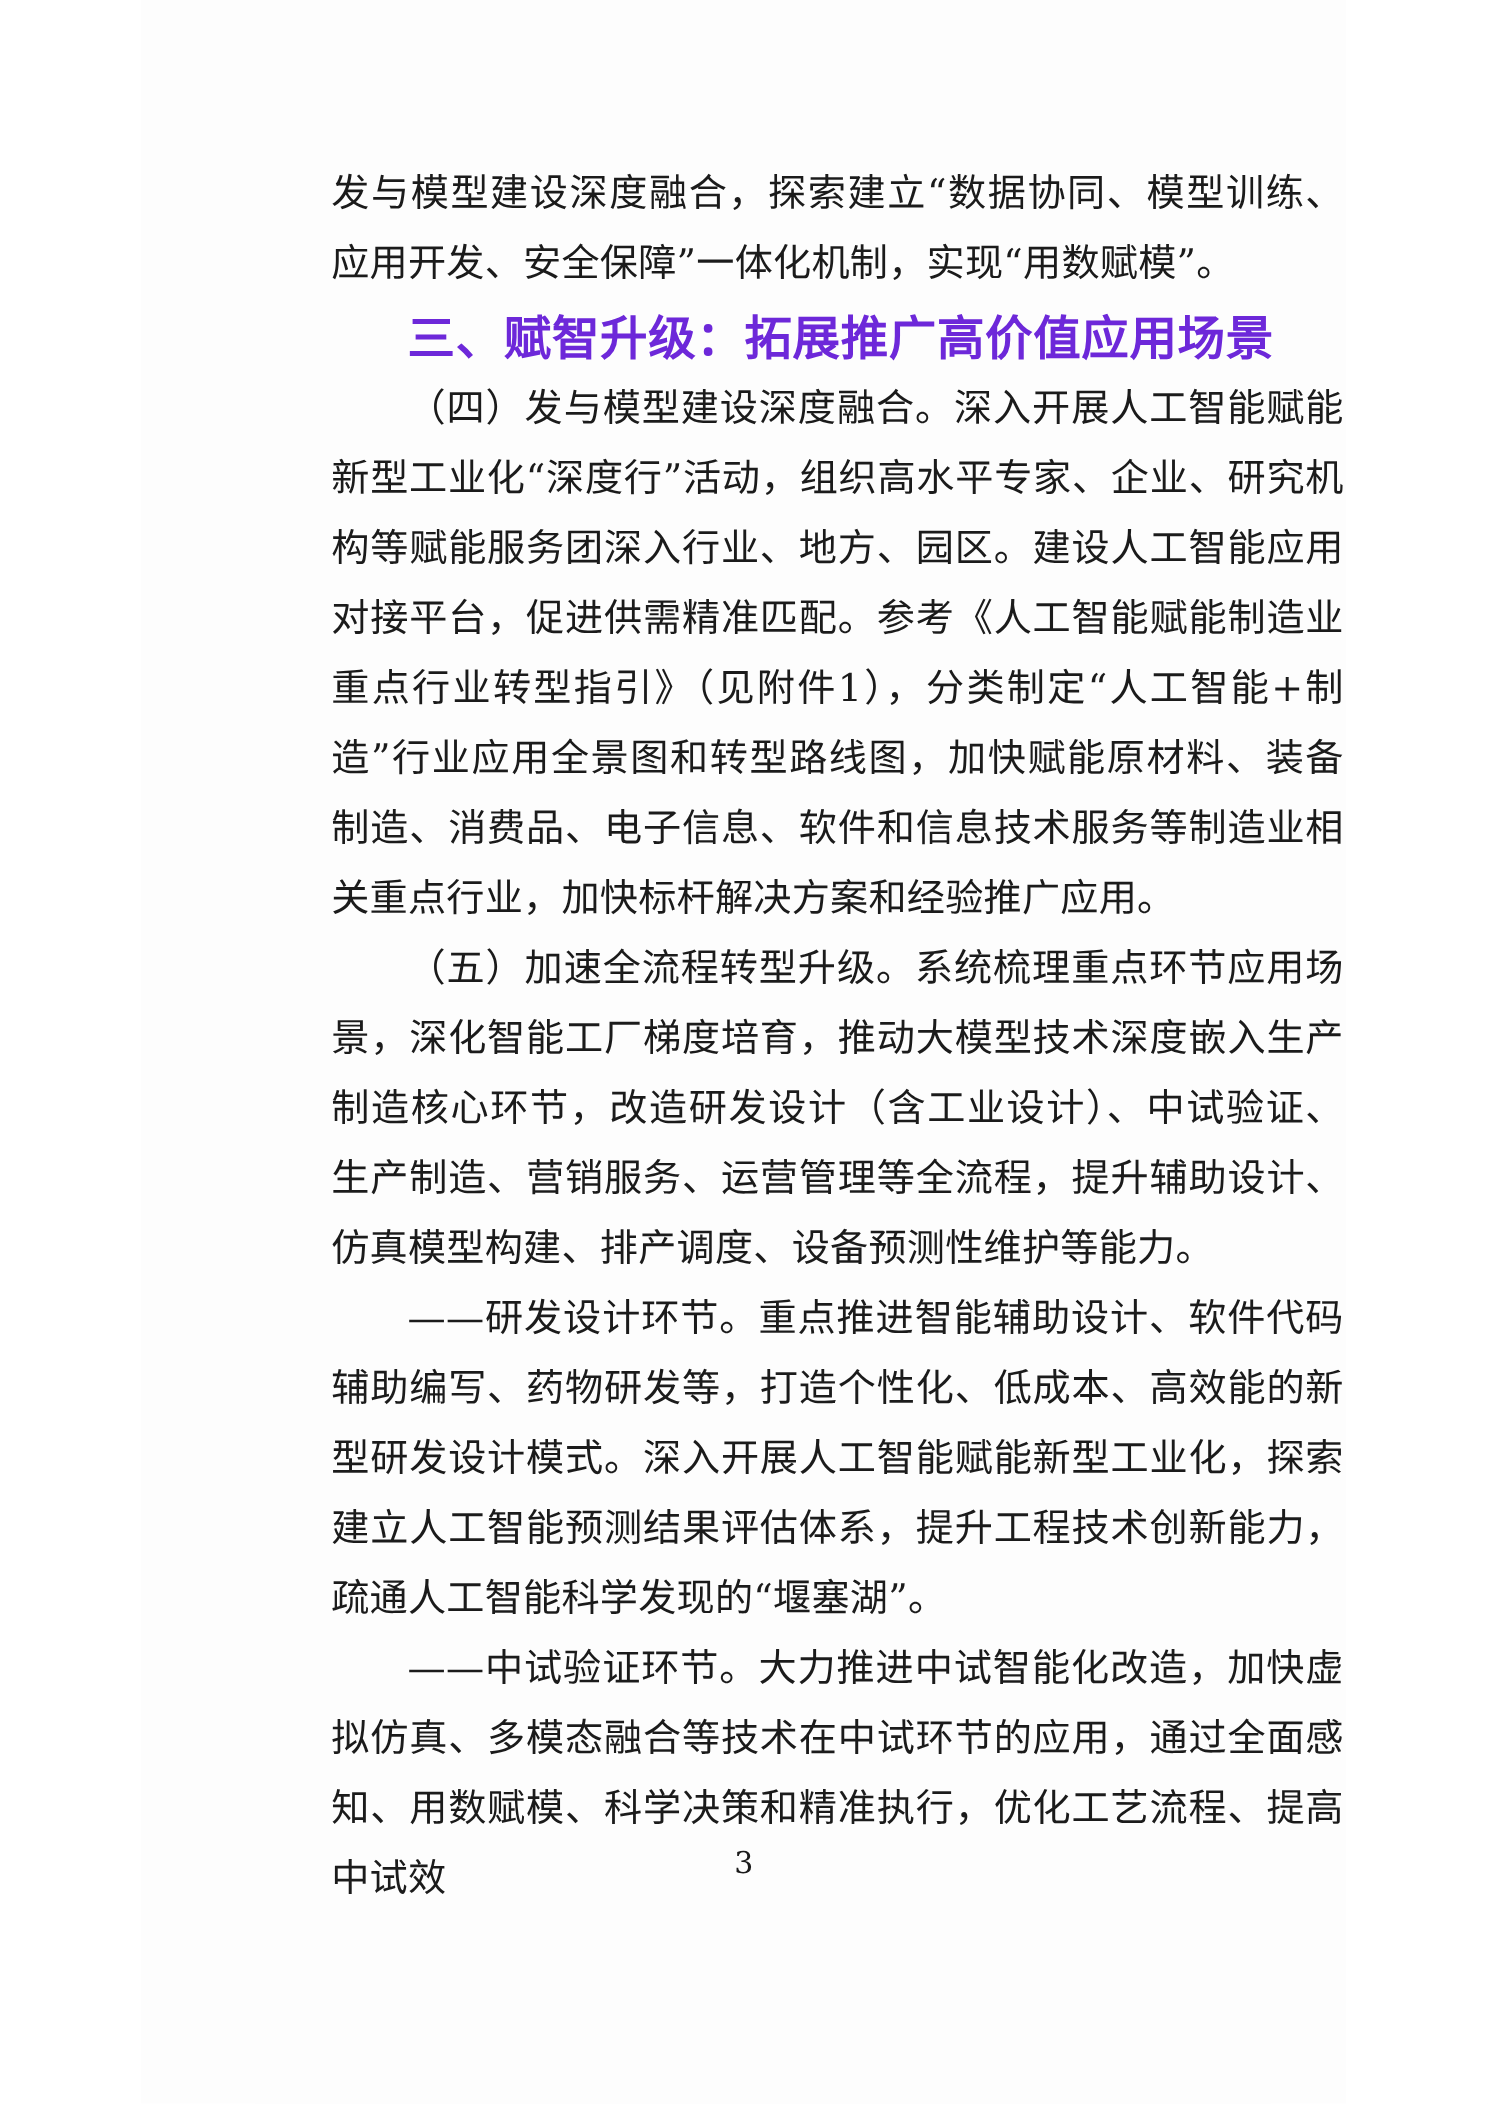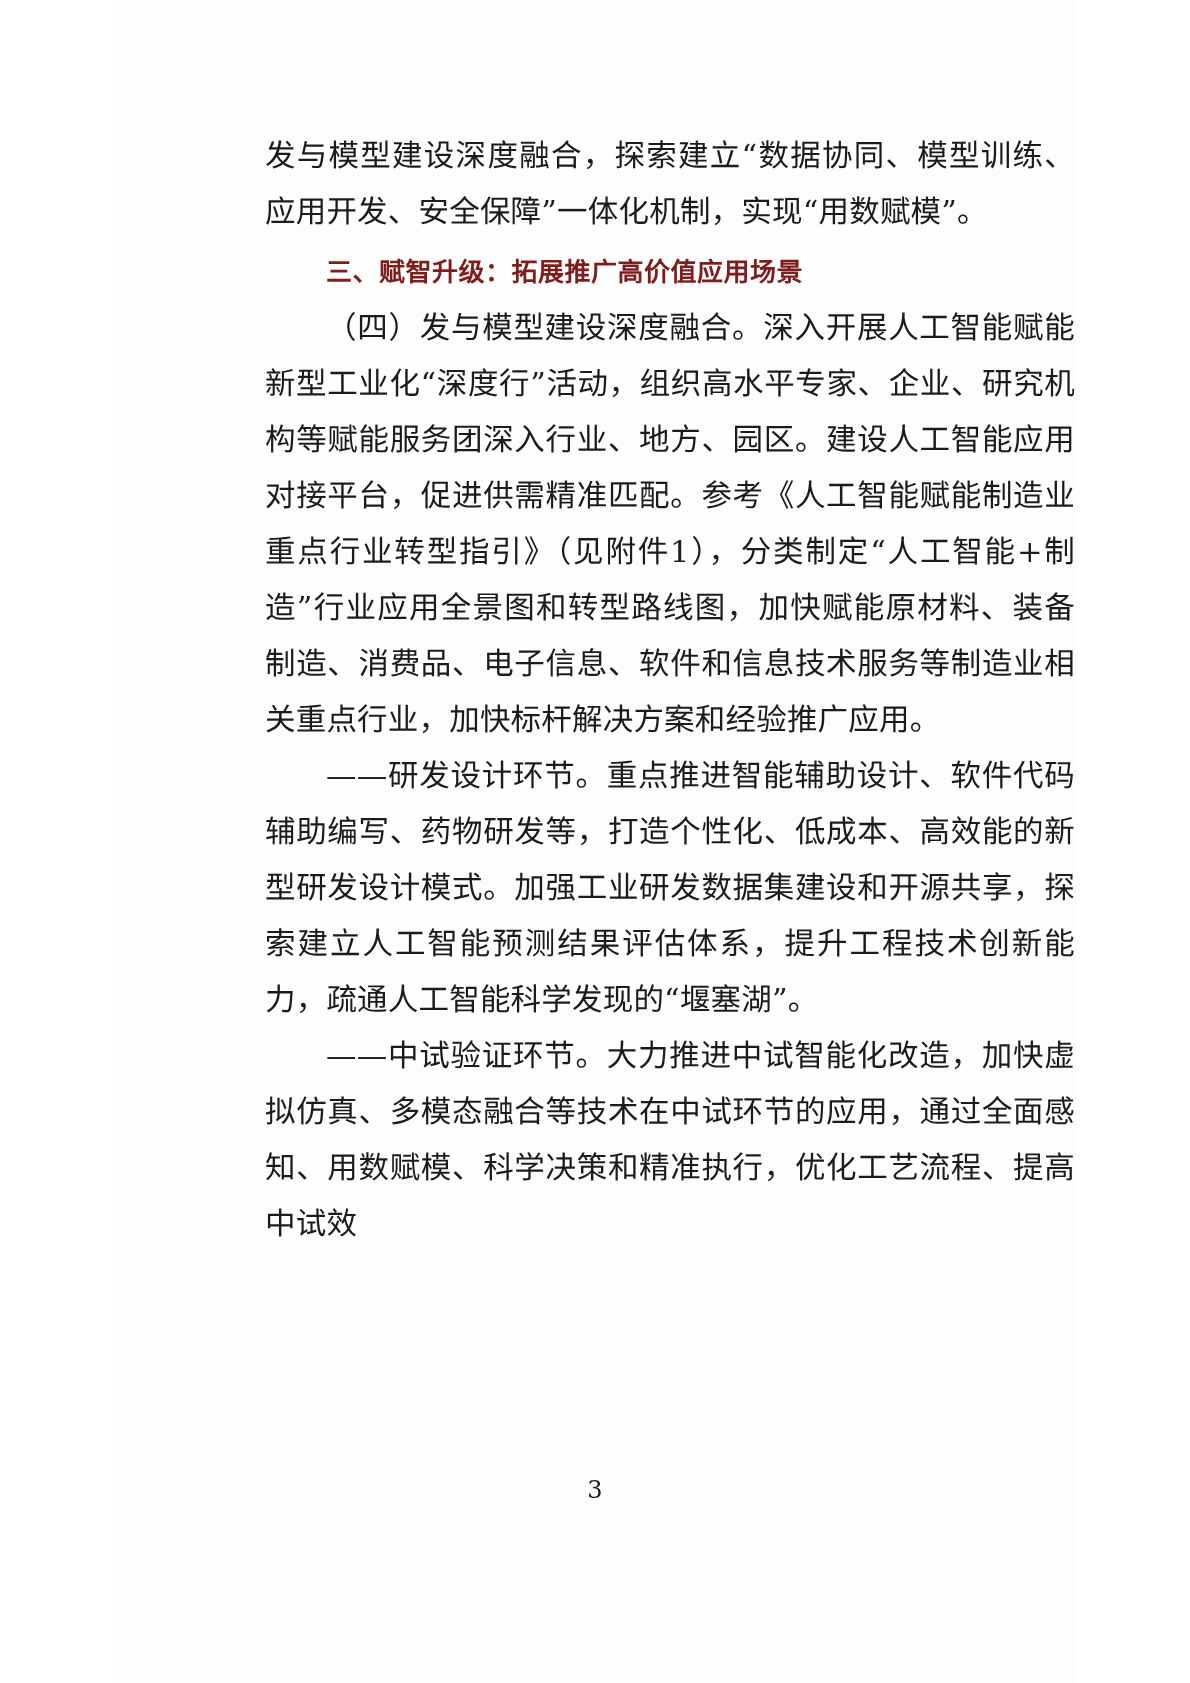--- a/index.html
+++ b/index.html
@@ -30,25 +30,25 @@
     color: #1b1b1b;
     text-align: justify;
     text-justify: inter-ideograph;
     margin: 0;
     letter-spacing: 0.2px;
   }
   .indent {
     text-indent: 61px;
   }
   .heading {
-    font-family: Liberation Sans, sans-serif;
-    font-size: 26px;
+    font-family: Liberation Serif, serif;
+    font-size: 38px;
     font-weight: bold;
     line-height: 56px;
-    color: #7f1d1d;
+    color: #6d28d9;
     margin: 0;
     text-indent: 61px;
     letter-spacing: 0.5px;
   }
   .gap-sm { height: 4px; }
   .page-number {
     position: absolute;
     left: 0;
     right: 0;
     top: 1476px;
@@ -65,21 +65,22 @@
   <div class="content">
 
     <p class="para">发与模型建设深度融合，探索建立“数据协同、模型训练、应用开发、安全保障”一体化机制，实现“用数赋模”。</p>
 
     <div class="gap-sm"></div>
 
     <p class="heading">三、赋智升级：拓展推广高价值应用场景</p>
 
     <p class="para indent">（四）发与模型建设深度融合。深入开展人工智能赋能新型工业化“深度行”活动，组织高水平专家、企业、研究机构等赋能服务团深入行业、地方、园区。建设人工智能应用对接平台，促进供需精准匹配。参考《人工智能赋能制造业重点行业转型指引》（见附件1），分类制定“人工智能+制造”行业应用全景图和转型路线图，加快赋能原材料、装备制造、消费品、电子信息、软件和信息技术服务等制造业相关重点行业，加快标杆解决方案和经验推广应用。</p>
 
+    <p class="para indent">（五）加速全流程转型升级。系统梳理重点环节应用场景，深化智能工厂梯度培育，推动大模型技术深度嵌入生产制造核心环节，改造研发设计（含工业设计）、中试验证、生产制造、营销服务、运营管理等全流程，提升辅助设计、仿真模型构建、排产调度、设备预测性维护等能力。</p>
 
-    <p class="para indent">——研发设计环节。重点推进智能辅助设计、软件代码辅助编写、药物研发等，打造个性化、低成本、高效能的新型研发设计模式。加强工业研发数据集建设和开源共享，探索建立人工智能预测结果评估体系，提升工程技术创新能力，疏通人工智能科学发现的“堰塞湖”。</p>
+    <p class="para indent">——研发设计环节。重点推进智能辅助设计、软件代码辅助编写、药物研发等，打造个性化、低成本、高效能的新型研发设计模式。深入开展人工智能赋能新型工业化，探索建立人工智能预测结果评估体系，提升工程技术创新能力，疏通人工智能科学发现的“堰塞湖”。</p>
 
     <p class="para indent">——中试验证环节。大力推进中试智能化改造，加快虚拟仿真、多模态融合等技术在中试环节的应用，通过全面感知、用数赋模、科学决策和精准执行，优化工艺流程、提高中试效</p>
 
   </div>
 
   <div class="page-number">3</div>
 </div>
 
 </body></html>

